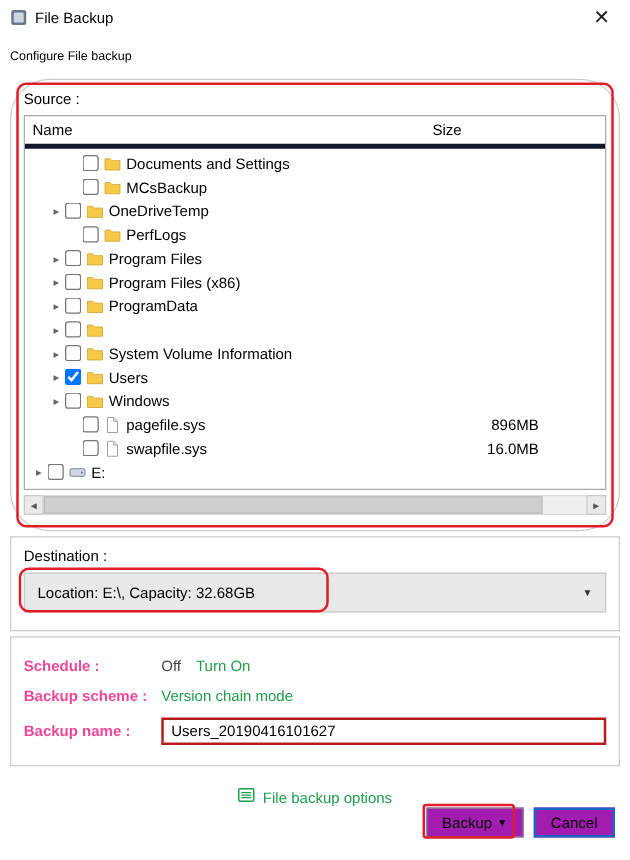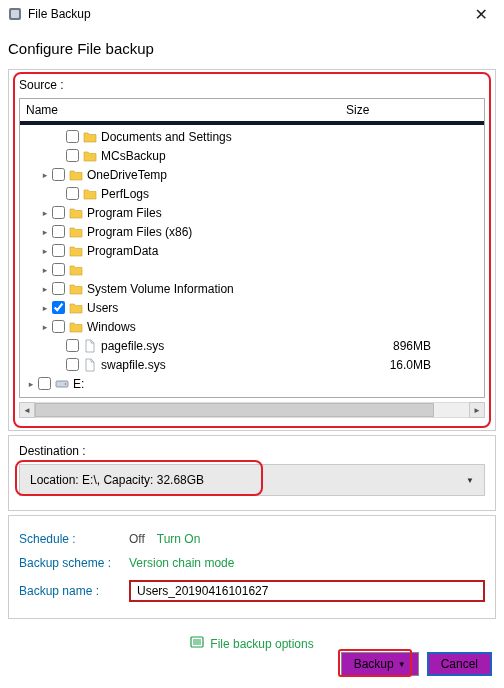--- a/index.html
+++ b/index.html
@@ -3,21 +3,21 @@
 <meta charset="utf-8">
 <style>
   * { box-sizing: border-box; font-family: "Segoe UI", Tahoma, sans-serif; }
   body { margin: 0; width: 504px; height: 688px; background: #fff; color: #000; font-size: 12px; }
 
   .titlebar { display: flex; align-items: center; height: 28px; padding: 0 8px; }
   .titlebar .app-icon { width: 14px; height: 14px; margin-right: 6px; }
   .titlebar .title { font-size: 12px; }
   .titlebar .close { margin-left: auto; font-size: 16px; color: #222; padding: 2px 8px; cursor: pointer; }
 
-  .subtitle { padding: 12px 8px 8px 8px; font-size: 15px; }
+  .subtitle { padding: 12px 8px 8px 8px; font-size: 10px; }
 
   .panel { border: 1px solid #ccc; margin: 4px 8px; padding: 8px 10px 10px 10px; position: relative; }
   .hl { position: absolute; border: 2px solid #e11d2a; border-radius: 8px; pointer-events: none; }
 
   .label { margin-bottom: 6px; font-size: 12px; }
 
   .tree-box { border: 1px solid #aaa; background: #fff; }
   .tree-header { display: flex; padding: 4px 6px; border-bottom: 4px solid #0f172a; }
   .tree-header .col-name { width: 320px; }
   .tree-header .col-size { flex: 1; }
@@ -34,21 +34,21 @@
   .hscroll { display: flex; align-items: center; margin-top: 4px; }
   .hscroll .arrow { width: 16px; height: 16px; background: #e9e9e9; border: 1px solid #c9c9c9; display: flex; align-items: center; justify-content: center; font-size: 8px; color: #555; cursor: pointer; }
   .hscroll .track { flex: 1; height: 16px; background: #efefef; border-top: 1px solid #dcdcdc; border-bottom: 1px solid #dcdcdc; position: relative; }
   .hscroll .thumb { position: absolute; left: 0; top: 0; height: 14px; background: #cfcfcf; border: 1px solid #bbb; }
 
   .dest-bar { background: #e9e9e9; border: 1px solid #c9c9c9; padding: 8px 10px; display: flex; align-items: center; cursor: pointer; }
   .dest-bar .arrow-down { margin-left: auto; font-size: 8px; color: #333; }
 
   .opts { padding: 6px 10px; }
   .opt-row { display: flex; align-items: center; margin: 10px 0; font-size: 12px; }
-  .opt-row .k { width: 110px; color: #0369a1; }
+  .opt-row .k { width: 110px; color: #ec4899; font-weight: bold; }
   .link-green { color: #1e9e4a; cursor: pointer; }
   .off { color: #444; margin-right: 12px; }
   .name-input { flex: 1; border: 2px solid #b91c1c; padding: 3px 6px; font-size: 12px; height: 22px; background: #fff; }
 
   .footer { display: flex; align-items: center; padding: 12px 12px 10px 12px; flex-direction: column; }
   .foot-link { color: #1e9e4a; cursor: pointer; display: flex; align-items: center; }
   .foot-link .gear { margin-right: 6px; }
   .btns { margin-left: auto; display: flex; gap: 8px; position: relative; }
   .btn { border: 1px solid #8a8a8a; background: #a21caf; padding: 3px 12px; font-size: 12px; cursor: pointer; display: inline-flex; align-items: center; }
   .btn.cancel { border: 2px solid #1a63c7; }
@@ -64,21 +64,21 @@
         <rect x="1" y="1" width="12" height="12" rx="2" fill="#6b788a"></rect>
         <rect x="3" y="3" width="8" height="8" rx="1" fill="#cfd6e0"></rect>
       </svg>
   </span>
   <span class="title">File Backup</span>
   <span class="close">✕</span>
 </div>
 
 <div class="subtitle">Configure File backup</div>
 
-<div class="panel" style="padding-bottom:12px;">
+<div class="panel" style="padding-bottom:12px;border-radius:32px;">
   <div class="hl" style="left:4px; top:2px; right:4px; bottom:2px;"></div>
   <div class="label">Source :</div>
   <div class="tree-box">
     <div class="tree-header">
       <div class="col-name">Name</div>
       <div class="col-size">Size</div>
     </div>
     <div class="tree-body" id="tree-body">
         <div class="row">
           <span style="width: 28px;"></span>

